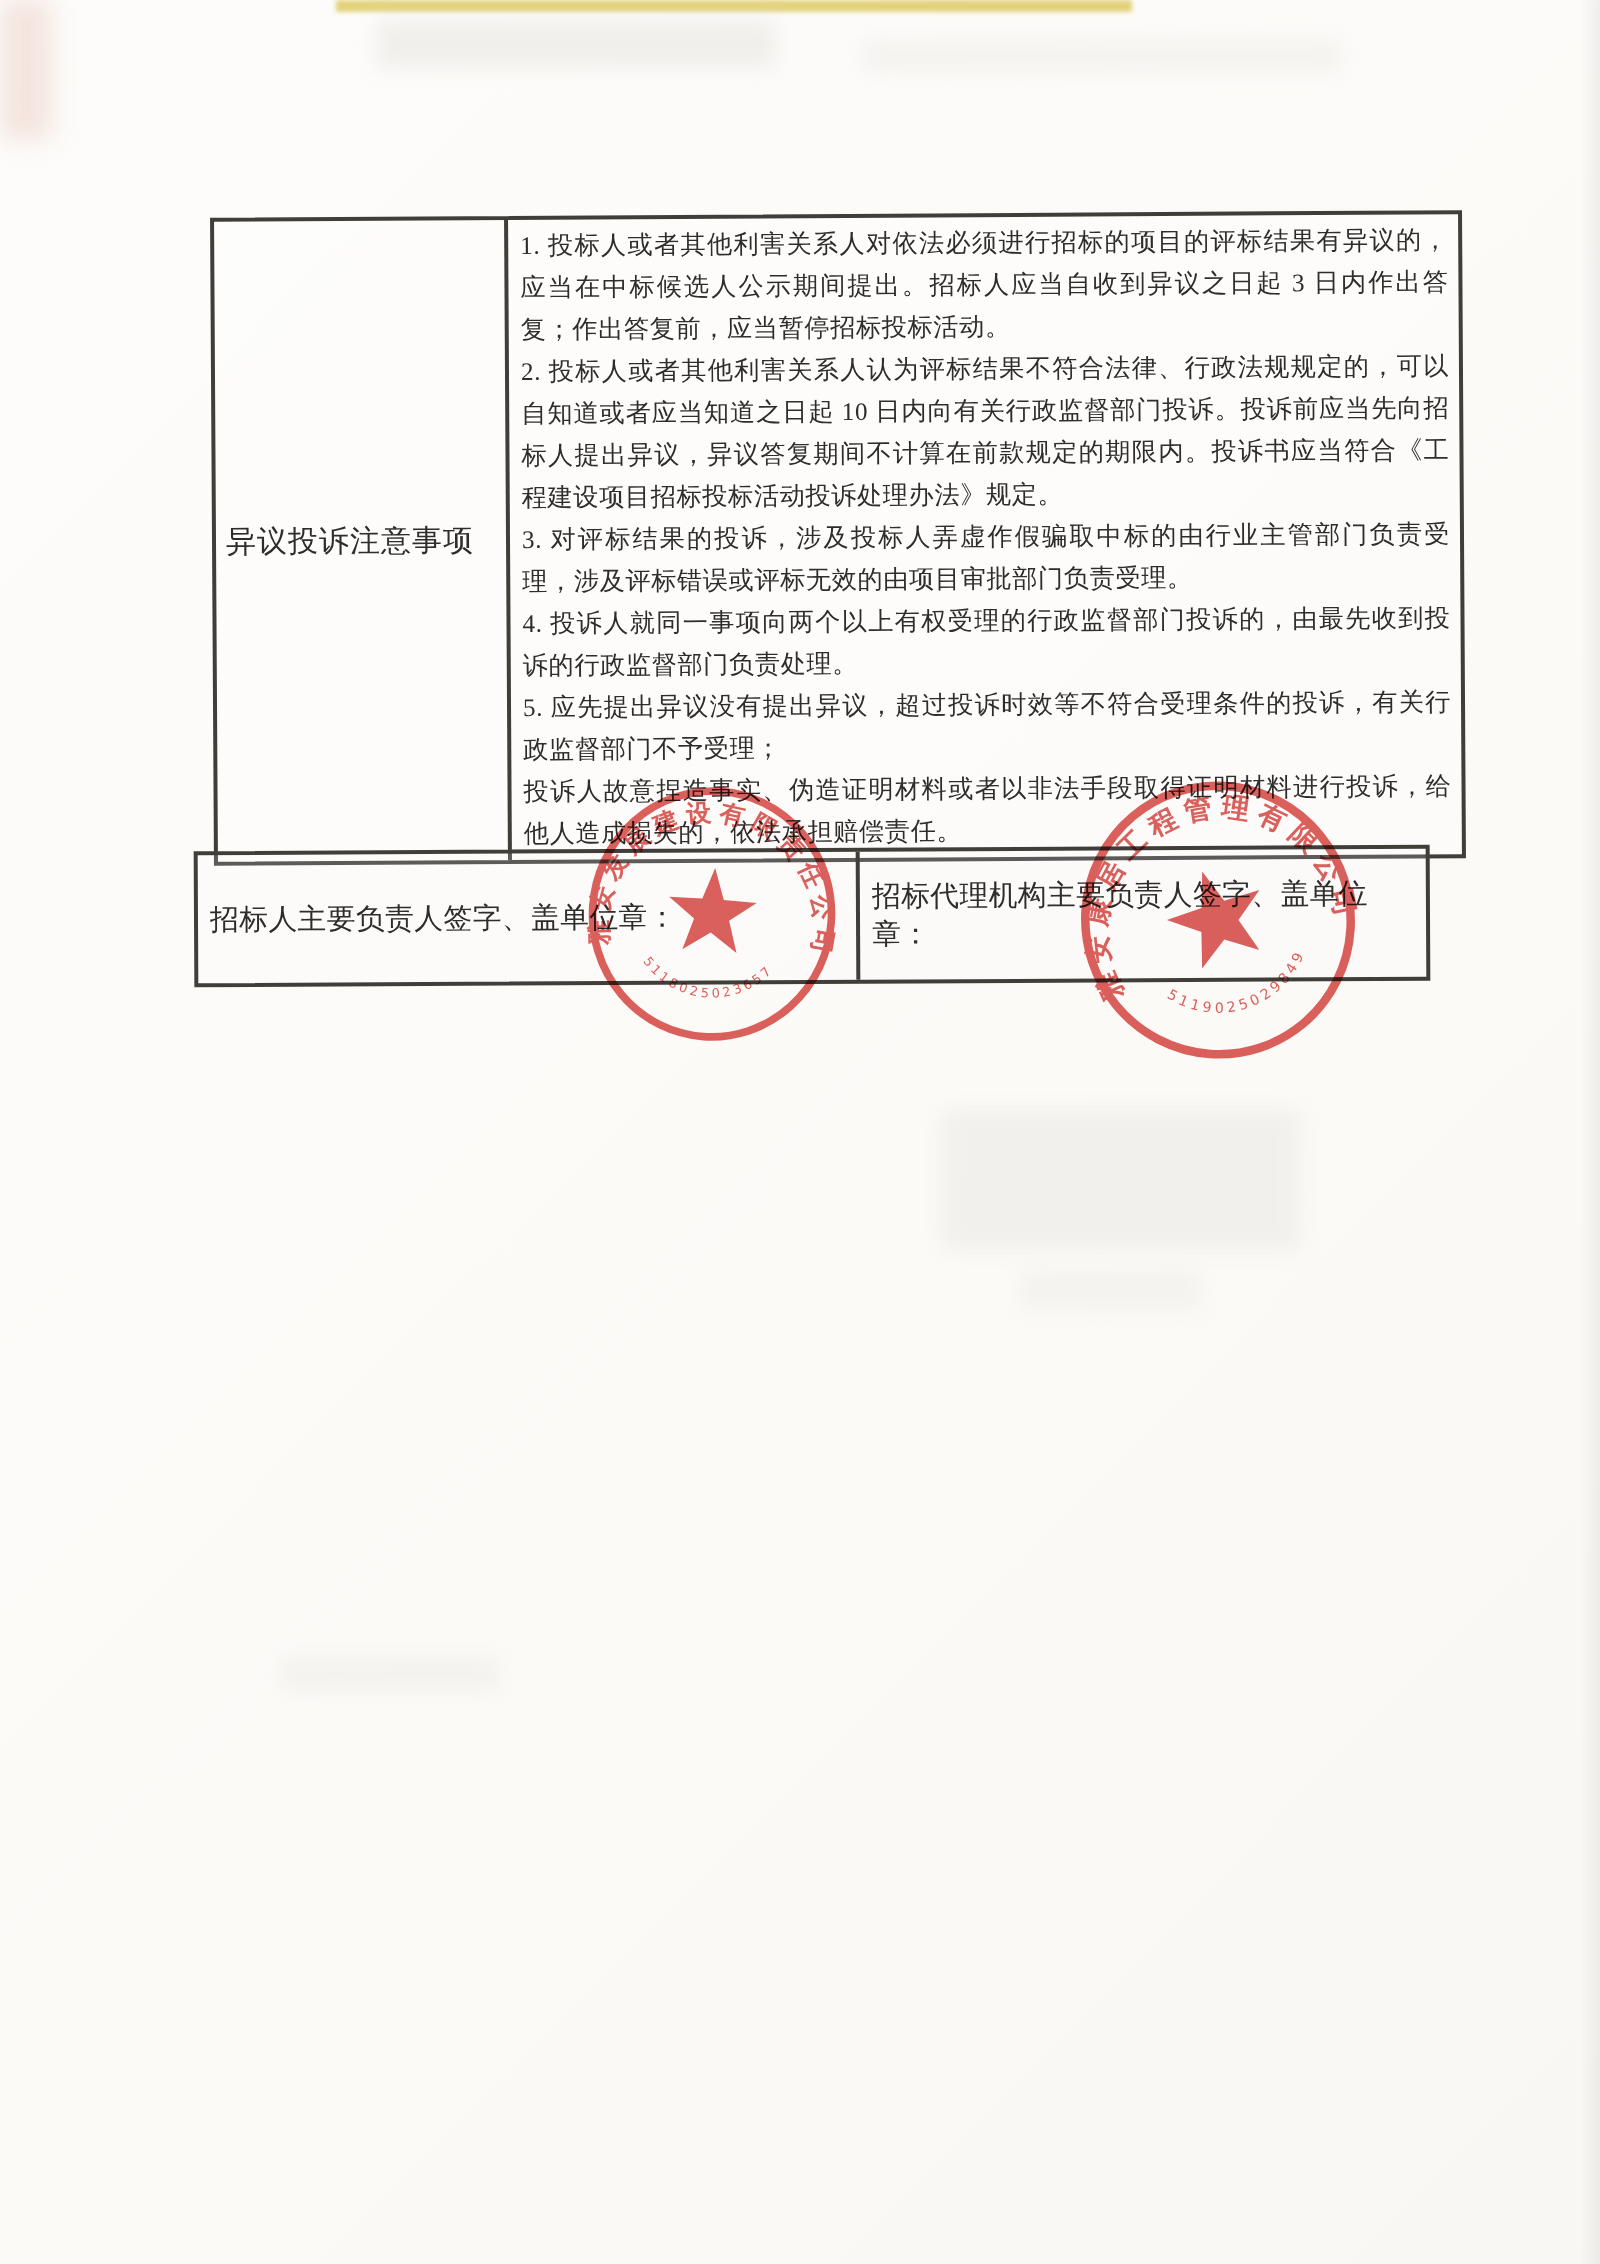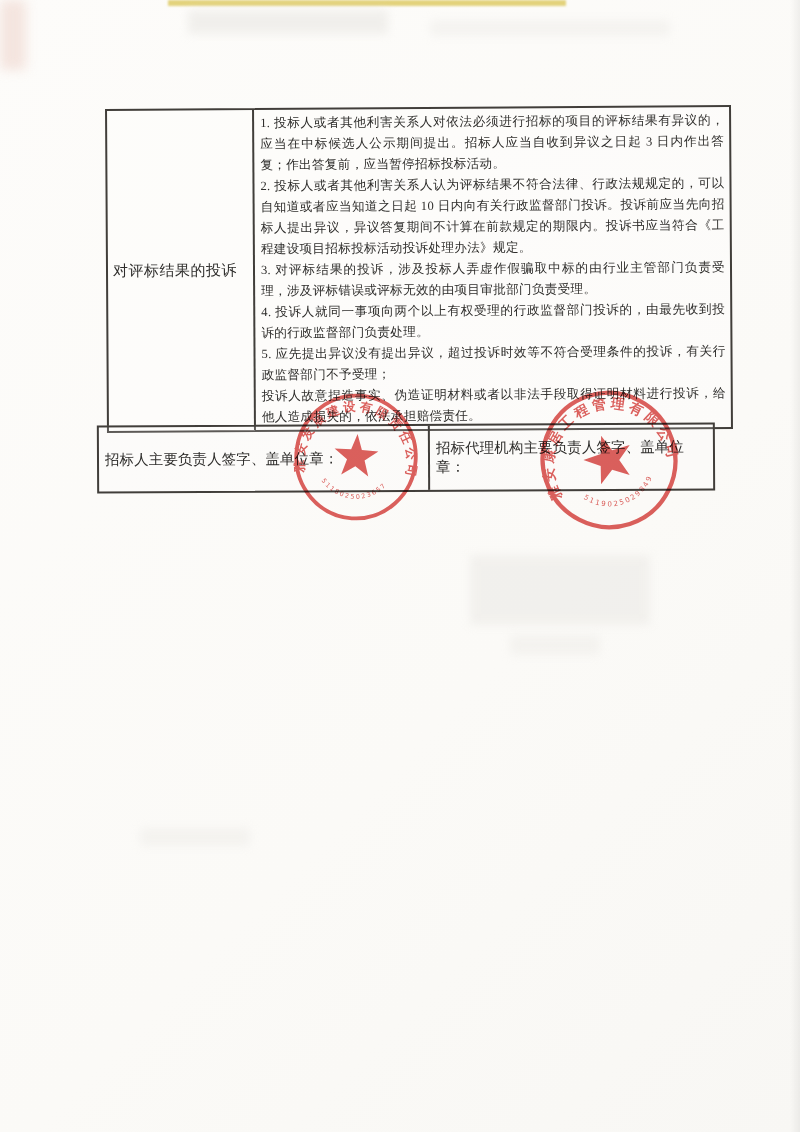--- a/index.html
+++ b/index.html
@@ -77,21 +77,21 @@
   <div class="artifact smudge sm1"></div>
   <div class="artifact smudge sm2"></div>
   <div class="artifact smudge sm3"></div>
   <div class="artifact smudge sm4"></div>
   <div class="artifact smudge sm5"></div>
   <div class="artifact sm6"></div>
   <div class="artifact edge-shade"></div>
 
   <div class="tbl">
     <div class="label-cell">
-      <span>对评标结果的投诉</span>
+      <span>异议投诉注意事项</span>
     </div>
     <div class="notes-cell">
       <p>1. 投标人或者其他利害关系人对依法必须进行招标的项目的评标结果有异议的，应当在中标候选人公示期间提出。招标人应当自收到异议之日起 3 日内作出答复；作出答复前，应当暂停招标投标活动。</p>
       <p>2. 投标人或者其他利害关系人认为评标结果不符合法律、行政法规规定的，可以自知道或者应当知道之日起 10 日内向有关行政监督部门投诉。投诉前应当先向招标人提出异议，异议答复期间不计算在前款规定的期限内。投诉书应当符合《工程建设项目招标投标活动投诉处理办法》规定。</p>
       <p>3. 对评标结果的投诉，涉及投标人弄虚作假骗取中标的由行业主管部门负责受理，涉及评标错误或评标无效的由项目审批部门负责受理。</p>
       <p>4. 投诉人就同一事项向两个以上有权受理的行政监督部门投诉的，由最先收到投诉的行政监督部门负责处理。</p>
       <p>5. 应先提出异议没有提出异议，超过投诉时效等不符合受理条件的投诉，有关行政监督部门不予受理；</p>
       <p>投诉人故意捏造事实、伪造证明材料或者以非法手段取得证明材料进行投诉，给他人造成损失的，依法承担赔偿责任。</p>
     </div>
   </div>

